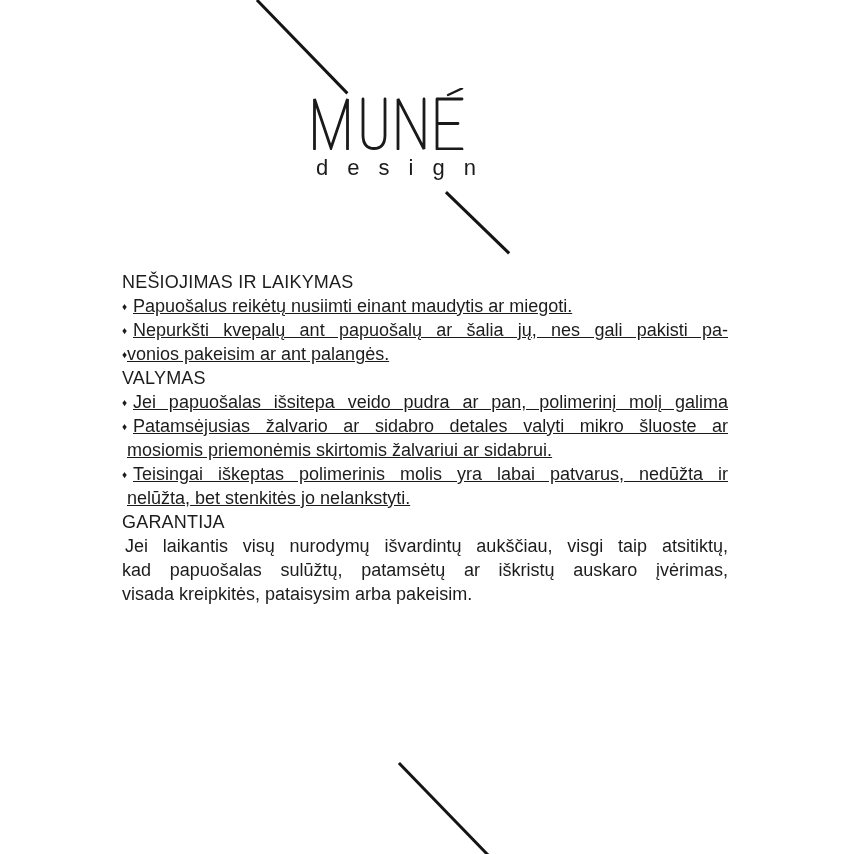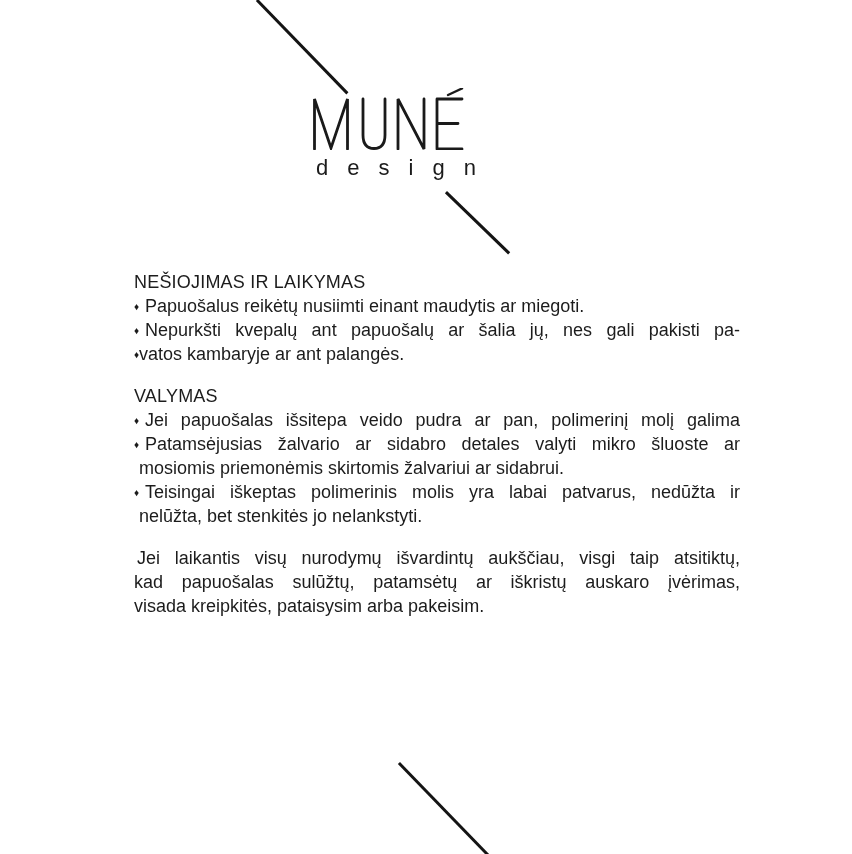--- a/index.html
+++ b/index.html
@@ -22,34 +22,34 @@
     width:160px; margin:5px auto 0 auto;
     font-size:22px; color:#1b1b1b;
   }
   .visually-hidden {
     position:absolute; width:1px; height:1px; overflow:hidden;
     clip-path:inset(50%); white-space:nowrap;
   }
 
   
   .content {
-    position:absolute; left:134px; top:270px; width:606px;
+    position:absolute; left:122px; top:270px; width:606px;
     font-size:18px; line-height:24px; color:#1c1c1c;
   }
-  .section { margin-top:18px; }
+  .section { }
   .section:first-child { margin-top:0; }
   .heading { letter-spacing:0.2px; }
   .para { position:relative; }
   .bullet {
     position:absolute; left:0; top:1px;
     font-size:10px; line-height:24px; color:#1c1c1c;
   }
   .line { text-align:left; }
   .line.j { text-align:justify; text-align-last:justify; }
-  .para.bulleted .line { padding-left:5px; }
+  .para.bulleted .line { padding-left:5px;text-decoration:underline; }
   .para.bulleted .line.first { padding-left:11px; }
   .para.plain .line.first { padding-left:3px; }
 </style>
 </head>
 <body>
 
 <div class="page">
 
   <div class="diag diag-top"></div>
   <div class="diag diag-middle"></div>
@@ -86,21 +86,21 @@
       <div class="para bulleted">
         <span class="bullet">♦</span>
         <div class="line first">Papuošalus reikėtų nusiimti einant maudytis ar miegoti.</div>
       </div>
       <div class="para bulleted">
         <span class="bullet">♦</span>
         <div class="line first j">Nepurkšti kvepalų ant papuošalų ar šalia jų, nes gali pakisti pa-</div>
       </div>
       <div class="para bulleted">
         <span class="bullet">♦</span>
-        <div class="line">vatos kambaryje ar ant palangės.</div>
+        <div class="line">vonios pakeisim ar ant palangės.</div>
       </div>
     </section>
 
     <section class="section">
       <div class="heading">VALYMAS</div>
       <div class="para bulleted">
         <span class="bullet">♦</span>
         <div class="line first j">Jei papuošalas išsitepa veido pudra ar pan, polimerinį molį galima</div>
       </div>
       <div class="para bulleted">
@@ -109,20 +109,21 @@
         <div class="line">mosiomis priemonėmis skirtomis žalvariui ar sidabrui.</div>
       </div>
       <div class="para bulleted">
         <span class="bullet">♦</span>
         <div class="line first j">Teisingai iškeptas polimerinis molis yra labai patvarus, nedūžta ir</div>
         <div class="line">nelūžta, bet stenkitės jo nelankstyti.</div>
       </div>
     </section>
 
     <section class="section">
+      <div class="heading">GARANTIJA</div>
       <div class="para plain">
         <div class="line first j">Jei laikantis visų nurodymų išvardintų aukščiau, visgi taip atsitiktų,</div>
         <div class="line j">kad papuošalas sulūžtų, patamsėtų ar iškristų auskaro įvėrimas,</div>
         <div class="line">visada kreipkitės, pataisysim arba pakeisim.</div>
       </div>
     </section>
 
   </div>
 </div>
 

